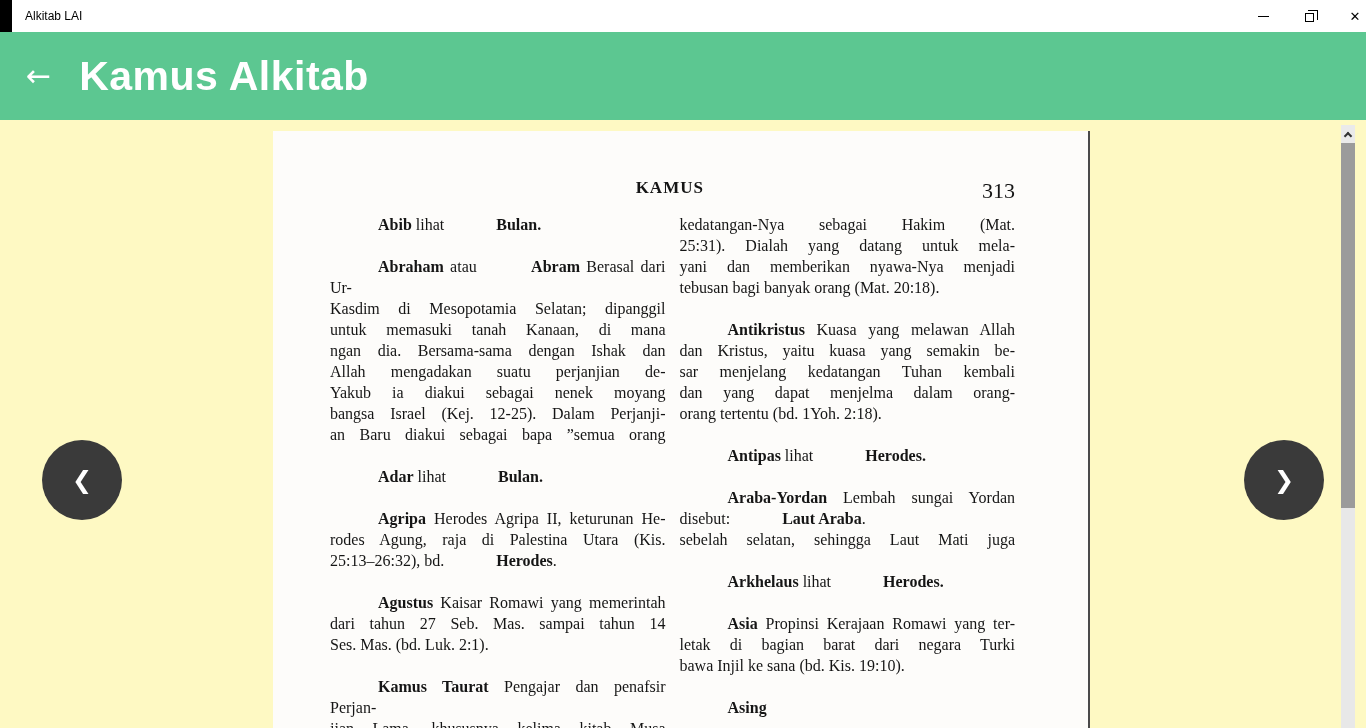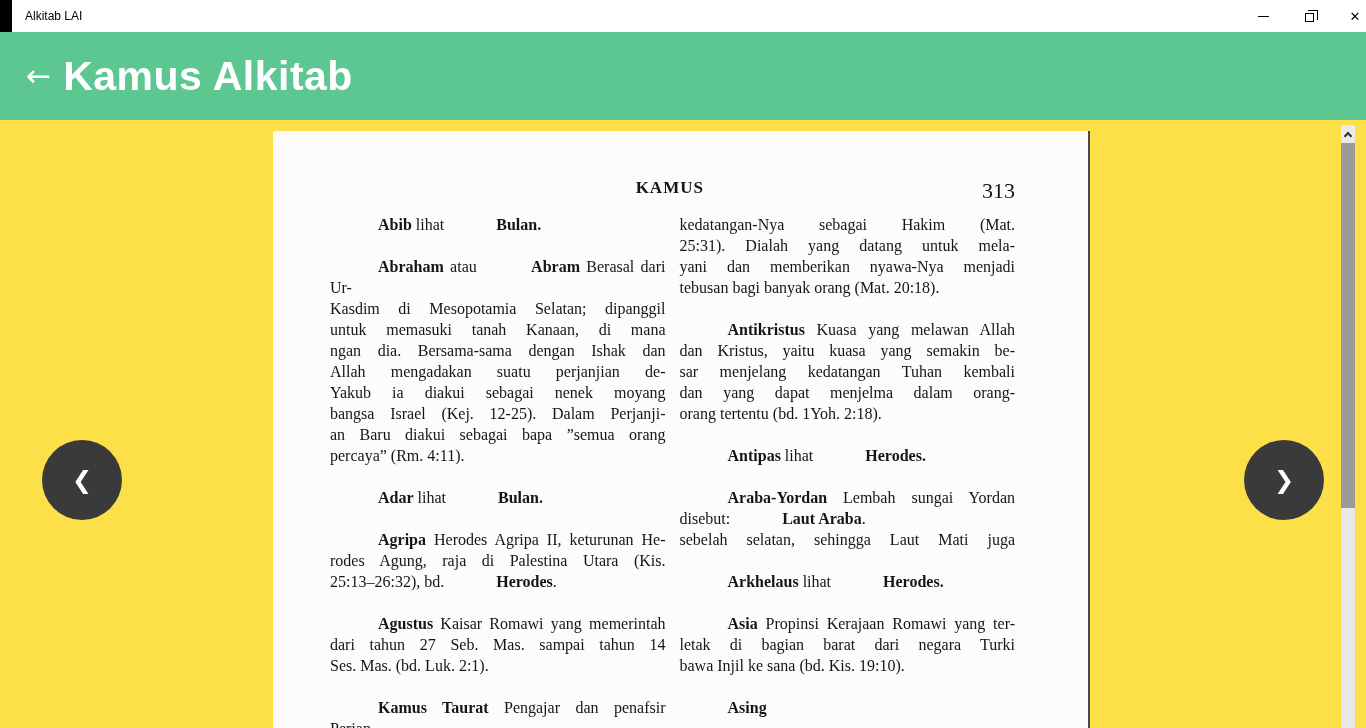--- a/index.html
+++ b/index.html
@@ -18,26 +18,26 @@
                    border:1px solid #000; background:#fff; margin-top:3px; }
   .restore-glyph::before { content:""; position:absolute; top:-4px; left:2px;
                    width:9px; height:9px; border-top:1px solid #000; border-right:1px solid #000; }
   .close-glyph { font-size:13px; color:#000; line-height:1; }
 
   
   .appbar { position:absolute; left:0; top:32px; width:1366px; height:88px;
             background:#5cc791; display:flex; align-items:center; }
   .back-btn { color:#fff; font-size:30px; font-weight:400; margin-left:26px;
               line-height:1; cursor:pointer; font-family:"DejaVu Sans", sans-serif; }
-  .appbar h1 { color:#fff; font-size:41px; font-weight:700; margin-left:12px;
+  .appbar h1 { color:#fff; font-size:41px; font-weight:700; margin-left:28px;
                letter-spacing:0.5px; }
 
   
   .content { position:absolute; left:0; top:120px; width:1366px; height:608px;
-             background:#fde047; }
+             background:#fef9c3; }
 
   .page { position:absolute; left:273px; top:11px; width:817px; height:597px;
           background:#fdfcfa; border-right:2px solid #4a4a4a; overflow:hidden;
           padding:47px 73px 0 57px;
           font-family:"Liberation Serif", serif; color:#151515; }
   .page-header { position:relative; height:22px; margin-bottom:14px; }
   .ph-title { position:absolute; left:50%; transform:translateX(-54%);
               font-size:17px; font-weight:700; letter-spacing:1px; }
   .ph-num { position:absolute; right:0; font-size:22px; }
 
@@ -105,21 +105,20 @@
           </div>
           <div class="entry">
             <div class="line just"><span class="hw">Abraham</span><span> atau </span><span class="hw">Abram</span><span> Berasal dari Ur-</span></div>
             <div class="line just"><span>Kasdim di Mesopotamia Selatan; dipanggil</span></div>
             <div class="line just"><span>untuk memasuki tanah Kanaan, di mana</span></div>
             <div class="line just"><span>ngan dia. Bersama-sama dengan Ishak dan</span></div>
             <div class="line just"><span>Allah mengadakan suatu perjanjian de-</span></div>
             <div class="line just"><span>Yakub ia diakui sebagai nenek moyang</span></div>
             <div class="line just"><span>bangsa Israel (Kej. 12-25). Dalam Perjanji-</span></div>
             <div class="line just"><span>an Baru diakui sebagai bapa ”semua orang</span></div>
-            <div class="line"><span>percaya” (Rm. 4:11).</span></div>
           </div>
           <div class="entry">
             <div class="line"><span class="hw">Adar</span><span> lihat </span><span class="hw">Bulan.</span></div>
           </div>
           <div class="entry">
             <div class="line just"><span class="hw">Agripa</span><span> Herodes Agripa II, keturunan He-</span></div>
             <div class="line just"><span>rodes Agung, raja di Palestina Utara (Kis.</span></div>
             <div class="line"><span>25:13–26:32), bd. </span><span class="hw">Herodes</span><span>.</span></div>
           </div>
           <div class="entry">

